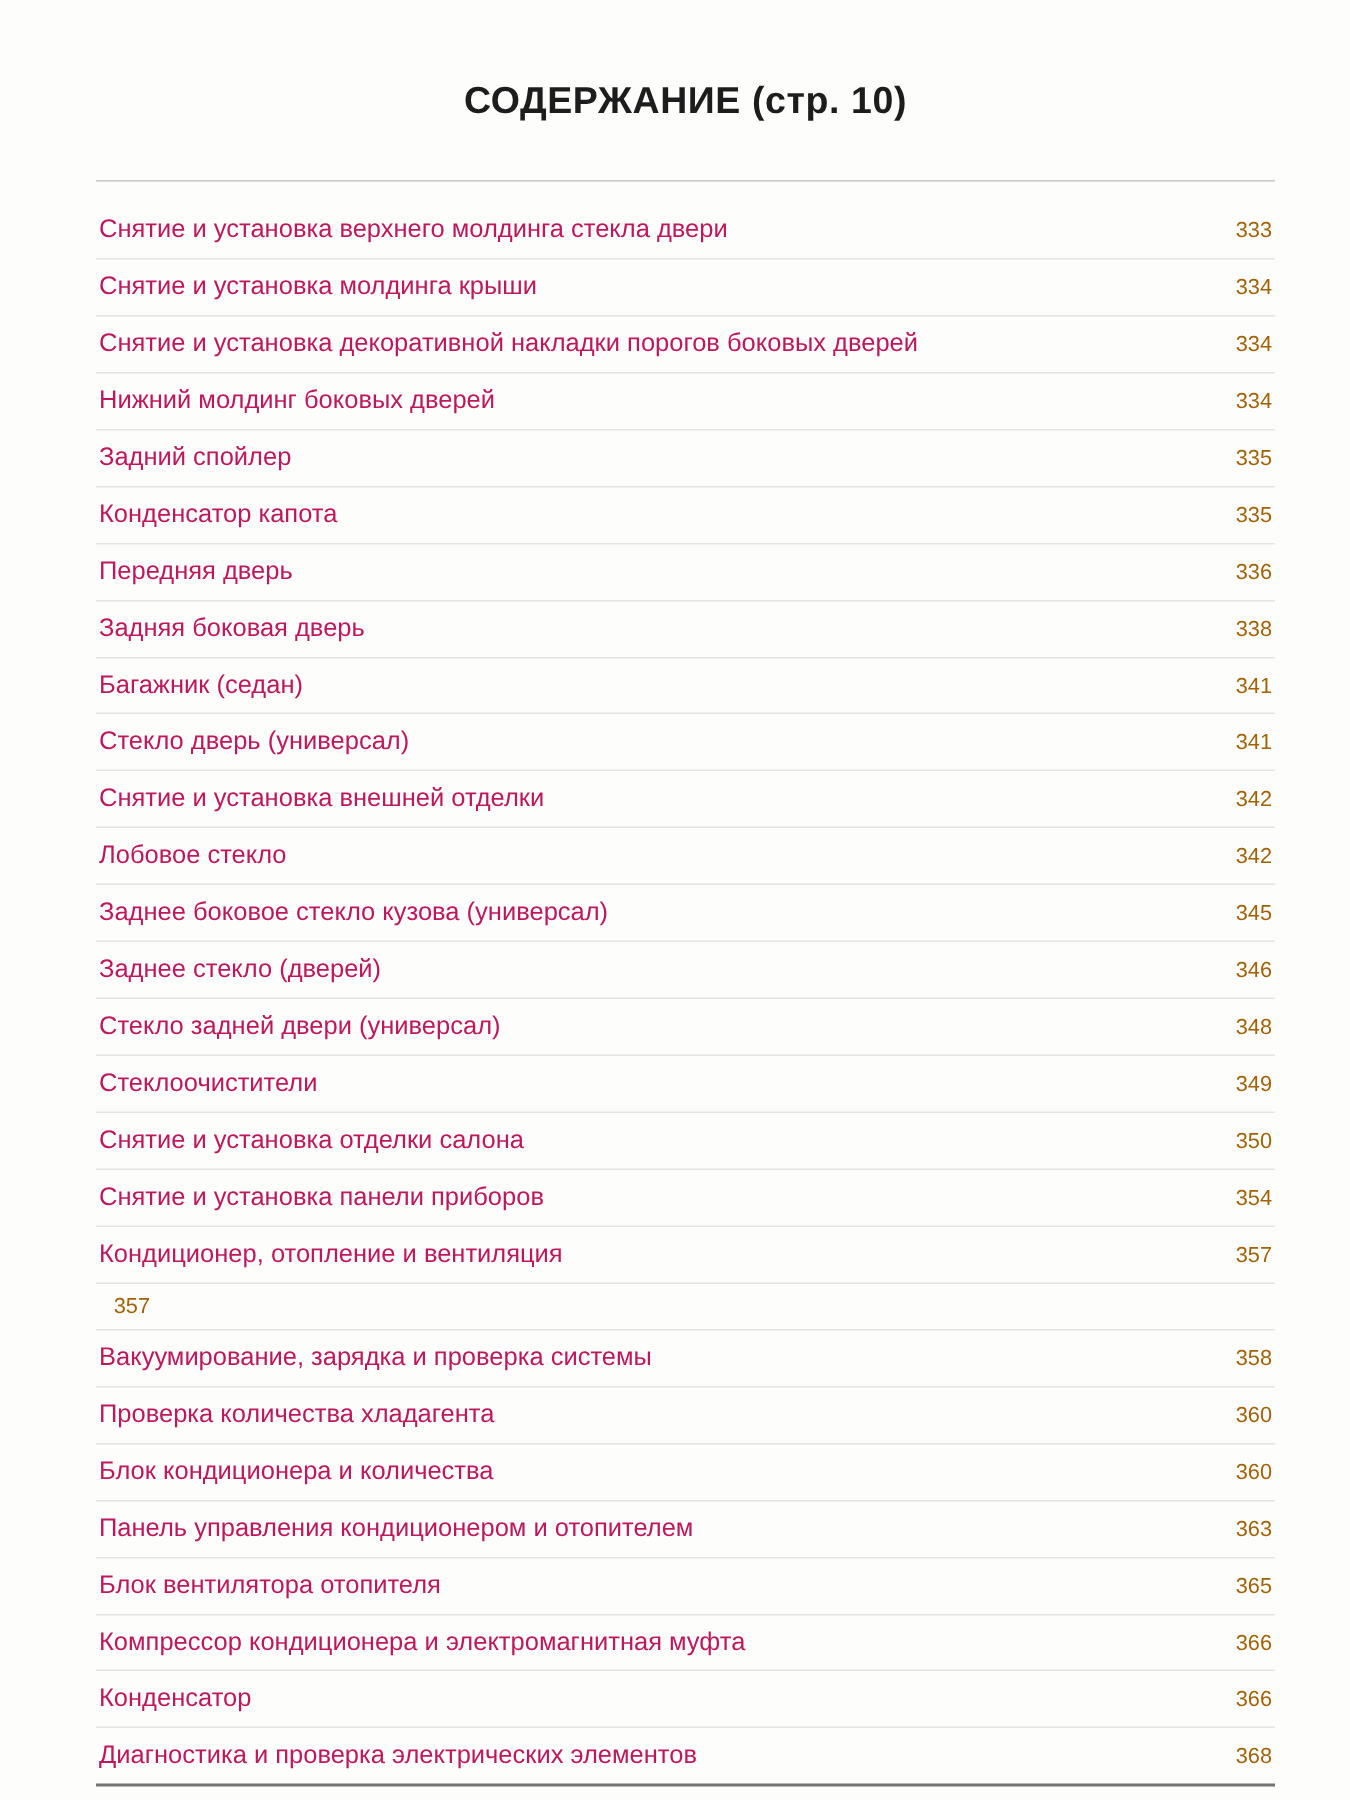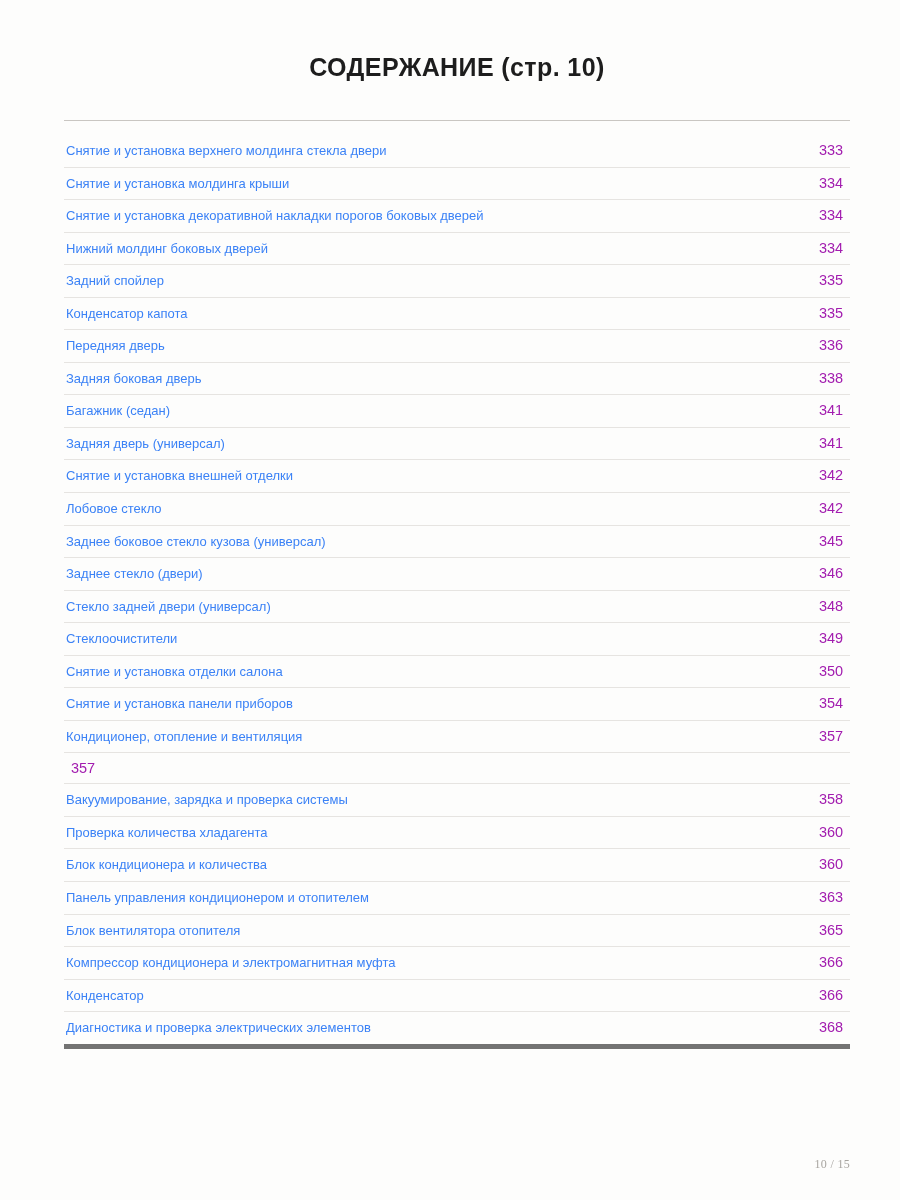--- a/index.html
+++ b/index.html
@@ -44,37 +44,37 @@
     flex-direction: column;
   }
   .toc-row {
     display: flex;
     align-items: baseline;
     justify-content: space-between;
     padding: 7px 2px 7px 2px;
     border-bottom: 1px solid #e6e4e1;
   }
   .toc-row:last-child {
-    border-bottom: 5px solid #737373;
+    border-bottom: 2px solid #737373;
   }
   .toc-label {
-    font-size: 13px;
-    color: #3b82f6;
+    font-size: 17px;
+    color: #be185d;
     line-height: 1.35;
     padding-right: 24px;
     white-space: nowrap;
     overflow: hidden;
     text-overflow: ellipsis;
   }
   .toc-page {
     font-size: 14.5px;
-    color: #a21caf;
+    color: #a16207;
     flex: 0 0 auto;
     min-width: 34px;
-    text-align: center;
+    text-align: right;
     font-variant-numeric: tabular-nums;
   }
   .footer {
     margin-top: auto;
     text-align: right;
     font-size: 12px;
     color: #a8a5a0;
     padding: 26px 0 28px 0;
     letter-spacing: 0.3px;
     font-family: Liberation Serif, serif;
@@ -120,37 +120,37 @@
       </div>
       <div class="toc-row">
         <span class="toc-label">Задняя боковая дверь</span>
         <span class="toc-page">338</span>
       </div>
       <div class="toc-row">
         <span class="toc-label">Багажник (седан)</span>
         <span class="toc-page">341</span>
       </div>
       <div class="toc-row">
-        <span class="toc-label">Задняя дверь (универсал)</span>
+        <span class="toc-label">Стекло дверь (универсал)</span>
         <span class="toc-page">341</span>
       </div>
       <div class="toc-row">
         <span class="toc-label">Снятие и установка внешней отделки</span>
         <span class="toc-page">342</span>
       </div>
       <div class="toc-row">
         <span class="toc-label">Лобовое стекло</span>
         <span class="toc-page">342</span>
       </div>
       <div class="toc-row">
         <span class="toc-label">Заднее боковое стекло кузова (универсал)</span>
         <span class="toc-page">345</span>
       </div>
       <div class="toc-row">
-        <span class="toc-label">Заднее стекло (двери)</span>
+        <span class="toc-label">Заднее стекло (дверей)</span>
         <span class="toc-page">346</span>
       </div>
       <div class="toc-row">
         <span class="toc-label">Стекло задней двери (универсал)</span>
         <span class="toc-page">348</span>
       </div>
       <div class="toc-row">
         <span class="toc-label">Стеклоочистители</span>
         <span class="toc-page">349</span>
       </div>

